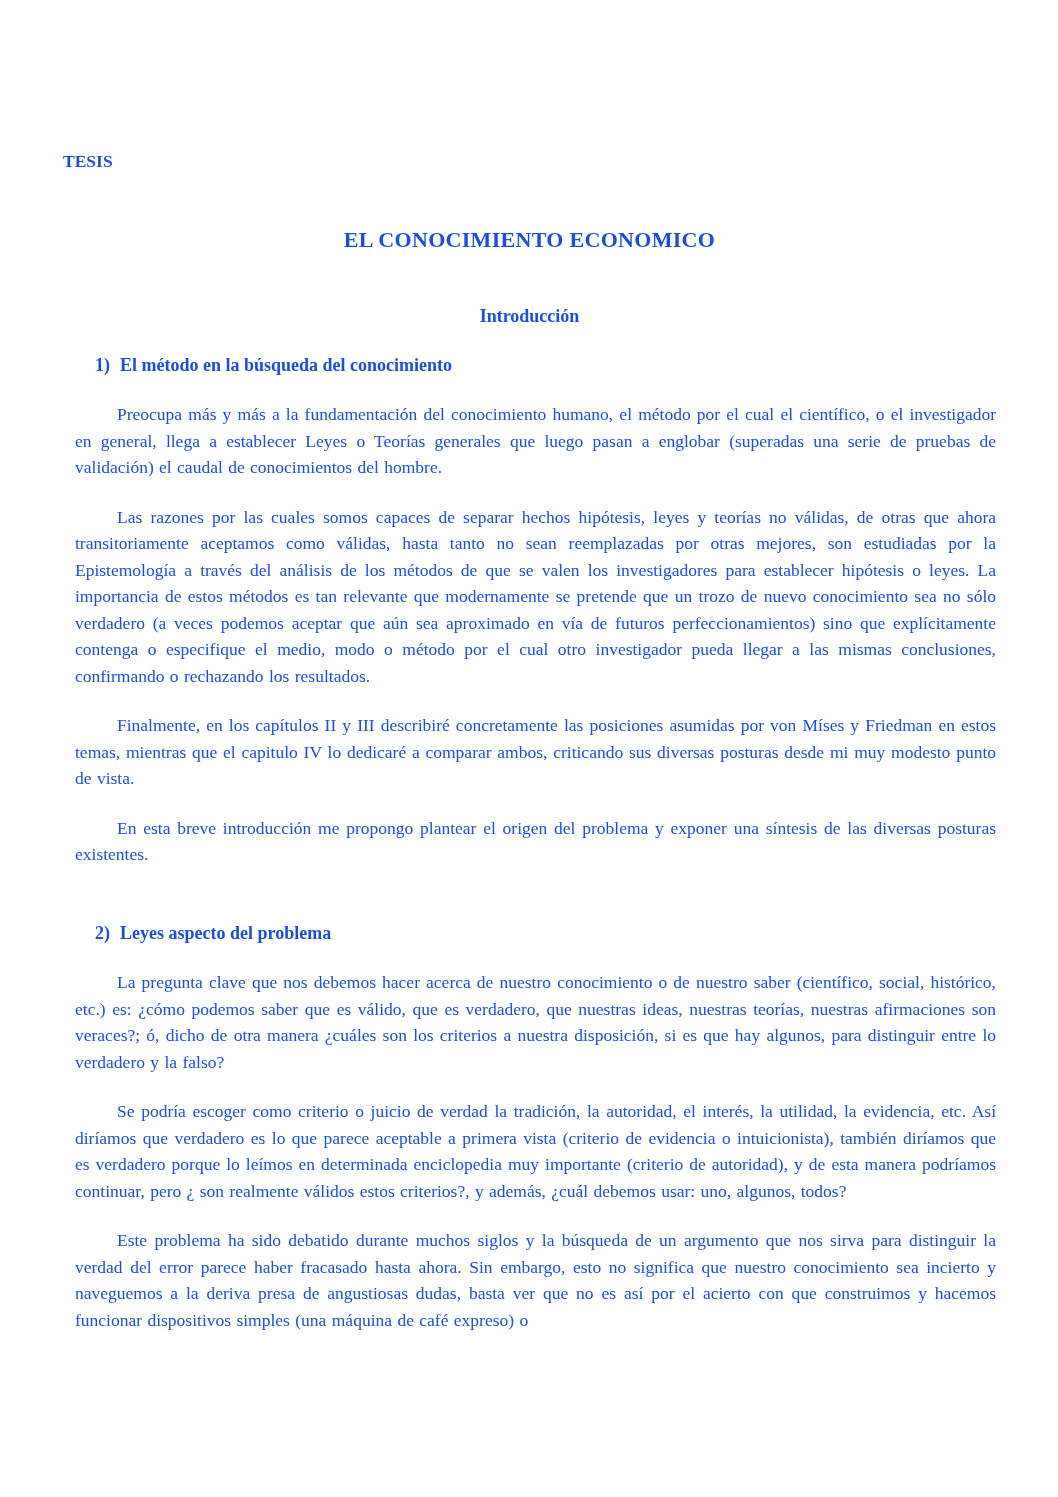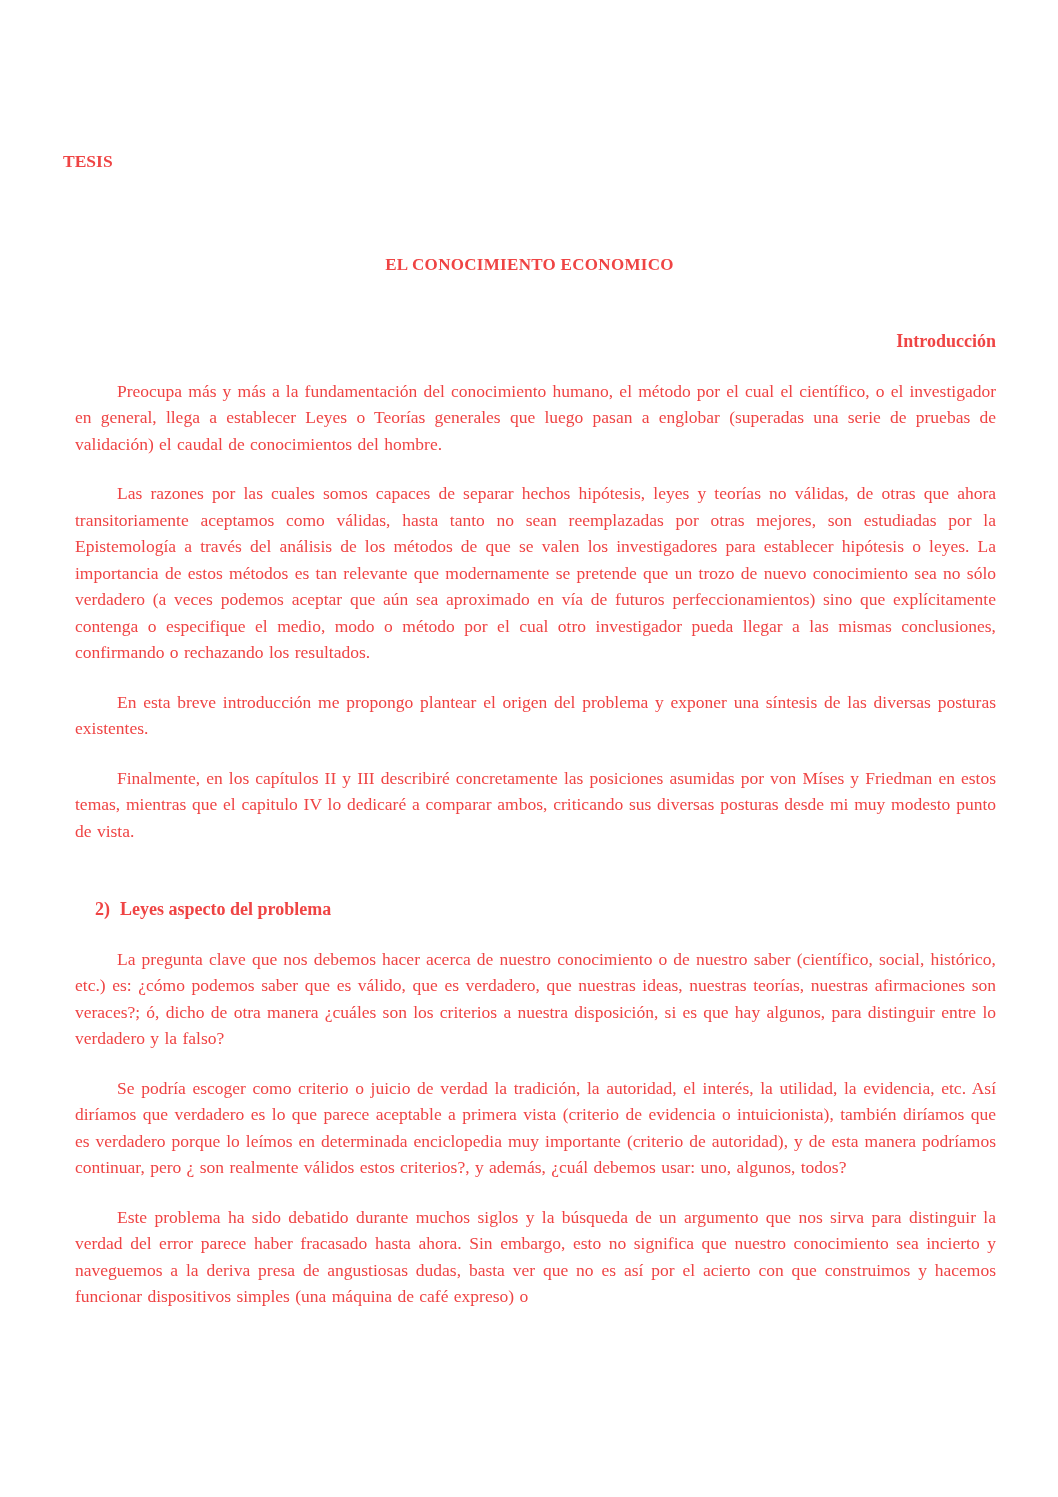--- a/index.html
+++ b/index.html
@@ -6,45 +6,45 @@
     margin: 0;
     padding: 0;
     background: #ffffff;
   }
   .page {
     position: relative;
     width: 1058px;
     height: 1497px;
     margin: 0 auto;
     background: #ffffff;
-    color: #ef4444;
+    color: #1d4ed8;
     font-family: "Liberation Serif", "DejaVu Serif", serif;
     font-size: 17.5px;
     line-height: 26.5px;
     box-sizing: border-box;
     padding: 148px 62px 0 63px;
     overflow: hidden;
   }
   .doc-label {
     font-weight: bold;
   }
   .doc-title {
-    margin-top: 77px;
+    margin-top: 52px;
     text-align: center;
     font-weight: bold;
-    font-size: 17px;
+    font-size: 22px;
     letter-spacing: 0.3px;
   }
   .doc-author {
     margin-top: 7px;
     text-align: right;
   }
   .section-title {
     margin-top: 50px;
-    text-align: right;
+    text-align: center;
     font-weight: bold;
     font-size: 18px;
   }
   .heading {
     font-weight: bold;
     font-size: 18px;
     padding-left: 32px;
   }
   .heading-1 { margin-top: 22px; }
   .heading-2 { margin-top: 52px; }
@@ -61,28 +61,31 @@
 
 <div class="page">
 
   <div class="doc-label">TESIS</div>
 
   <div class="doc-title">EL CONOCIMIENTO ECONOMICO</div>
 
 
   <div class="section-title">Introducción</div>
 
+  <div class="heading heading-1">
+    <span class="num">1)</span><span>El método en la búsqueda del conocimiento</span>
+  </div>
 
   <p class="body-par">Preocupa más y más a la fundamentación del conocimiento humano, el método por el cual el científico, o el investigador en general, llega a establecer Leyes o Teorías generales que luego pasan a englobar (superadas una serie de pruebas de validación) el caudal de conocimientos del hombre.</p>
 
   <p class="body-par">Las razones por las cuales somos capaces de separar hechos hipótesis, leyes y teorías no válidas, de otras que ahora transitoriamente aceptamos como válidas, hasta tanto no sean reemplazadas por otras mejores, son estudiadas por la Epistemología a través del análisis de los métodos de que se valen los investigadores para establecer hipótesis o leyes. La importancia de estos métodos es tan relevante que modernamente se pretende que un trozo de nuevo conocimiento sea no sólo verdadero (a veces podemos aceptar que aún sea aproximado en vía de futuros perfeccionamientos)  sino que explícitamente contenga o especifique el medio, modo o método por el cual otro investigador pueda llegar a las mismas conclusiones, confirmando o rechazando los resultados.</p>
 
+  <p class="body-par">Finalmente, en los capítulos II y III describiré concretamente las posiciones asumidas por von Míses y Friedman en estos temas, mientras que el capitulo IV lo dedicaré a comparar ambos, criticando sus diversas posturas desde mi muy modesto punto de vista.</p>
+
   <p class="body-par">En esta breve introducción me propongo plantear el origen del problema y exponer una síntesis de las diversas posturas existentes.</p>
-
-  <p class="body-par">Finalmente, en los capítulos II y III describiré concretamente las posiciones asumidas por von Míses y Friedman en estos temas, mientras que el capitulo IV lo dedicaré a comparar ambos, criticando sus diversas posturas desde mi muy modesto punto de vista.</p>
 
   <div class="heading heading-2">
     <span class="num">2)</span><span>Leyes aspecto del problema</span>
   </div>
 
   <p class="body-par">La pregunta clave que nos debemos hacer acerca de nuestro conocimiento o de nuestro saber (científico, social, histórico, etc.) es: ¿cómo podemos saber que es válido,  que es verdadero, que nuestras ideas, nuestras teorías, nuestras afirmaciones son veraces?; ó, dicho de otra manera ¿cuáles son los criterios a nuestra disposición,  si es que hay algunos, para distinguir entre lo verdadero y la falso?</p>
 
   <p class="body-par">Se podría escoger como criterio o juicio de verdad la tradición, la autoridad, el interés, la utilidad, la evidencia, etc. Así diríamos que verdadero es lo que parece aceptable a primera vista (criterio de evidencia o intuicionista), también diríamos que es verdadero porque lo leímos en determinada enciclopedia muy importante (criterio de autoridad), y de esta manera podríamos continuar, pero ¿ son realmente válidos estos criterios?, y además, ¿cuál debemos usar: uno, algunos, todos?</p>
 
   <p class="body-par">Este problema ha sido debatido durante muchos siglos y la búsqueda de un argumento que nos sirva para distinguir la verdad del error parece haber fracasado hasta ahora. Sin embargo, esto no significa que nuestro conocimiento sea incierto y naveguemos a la deriva presa de angustiosas dudas,  basta ver que no es así por el acierto con que construimos y hacemos funcionar dispositivos simples (una máquina de café expreso) o</p>

